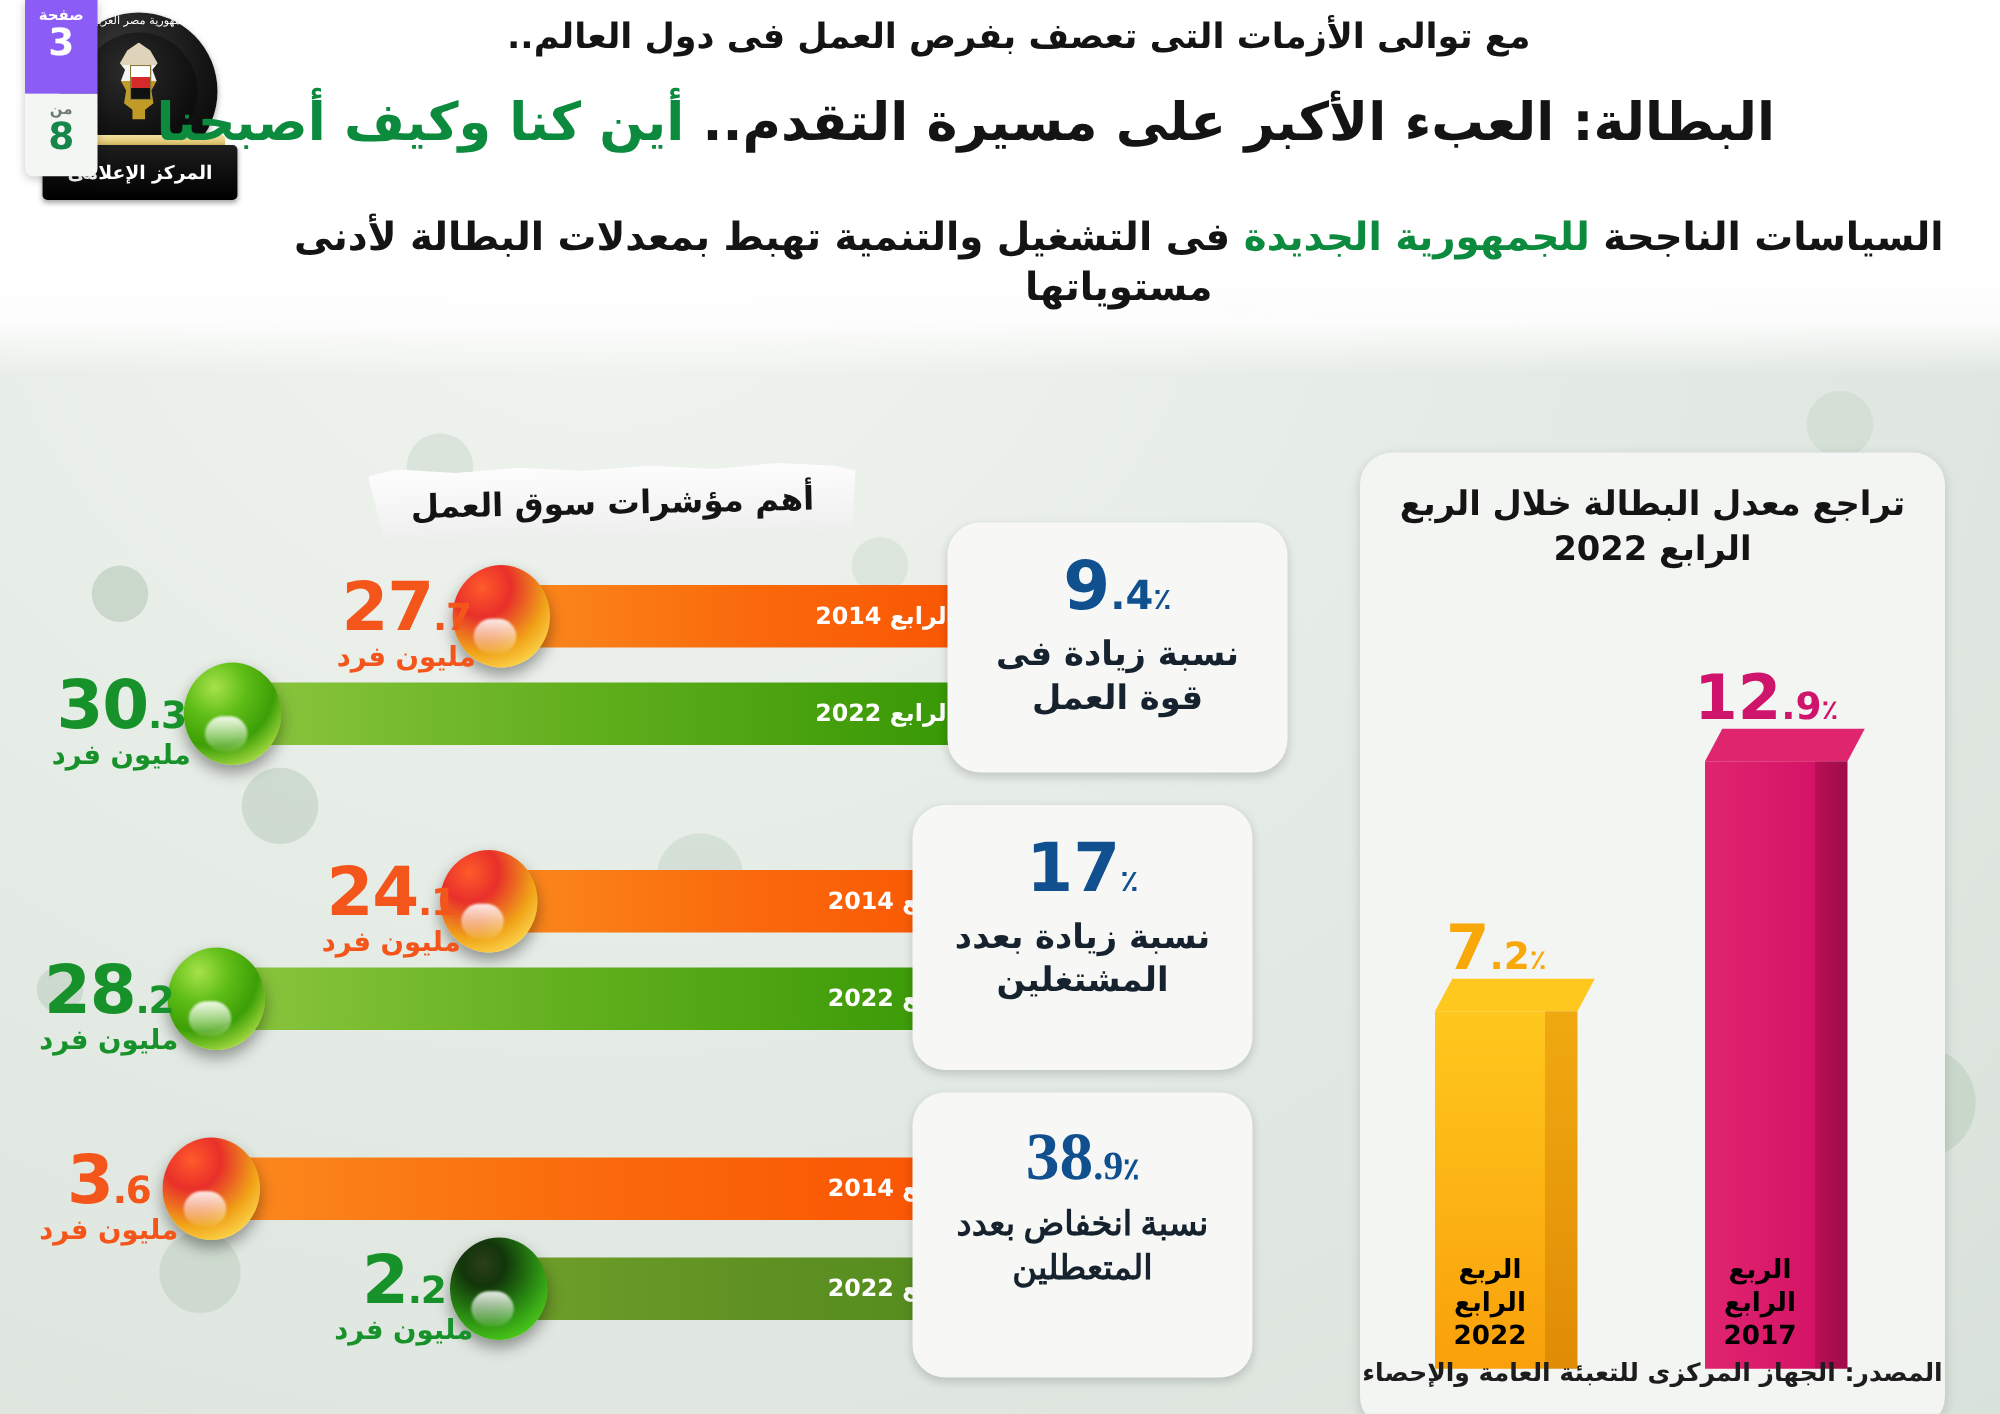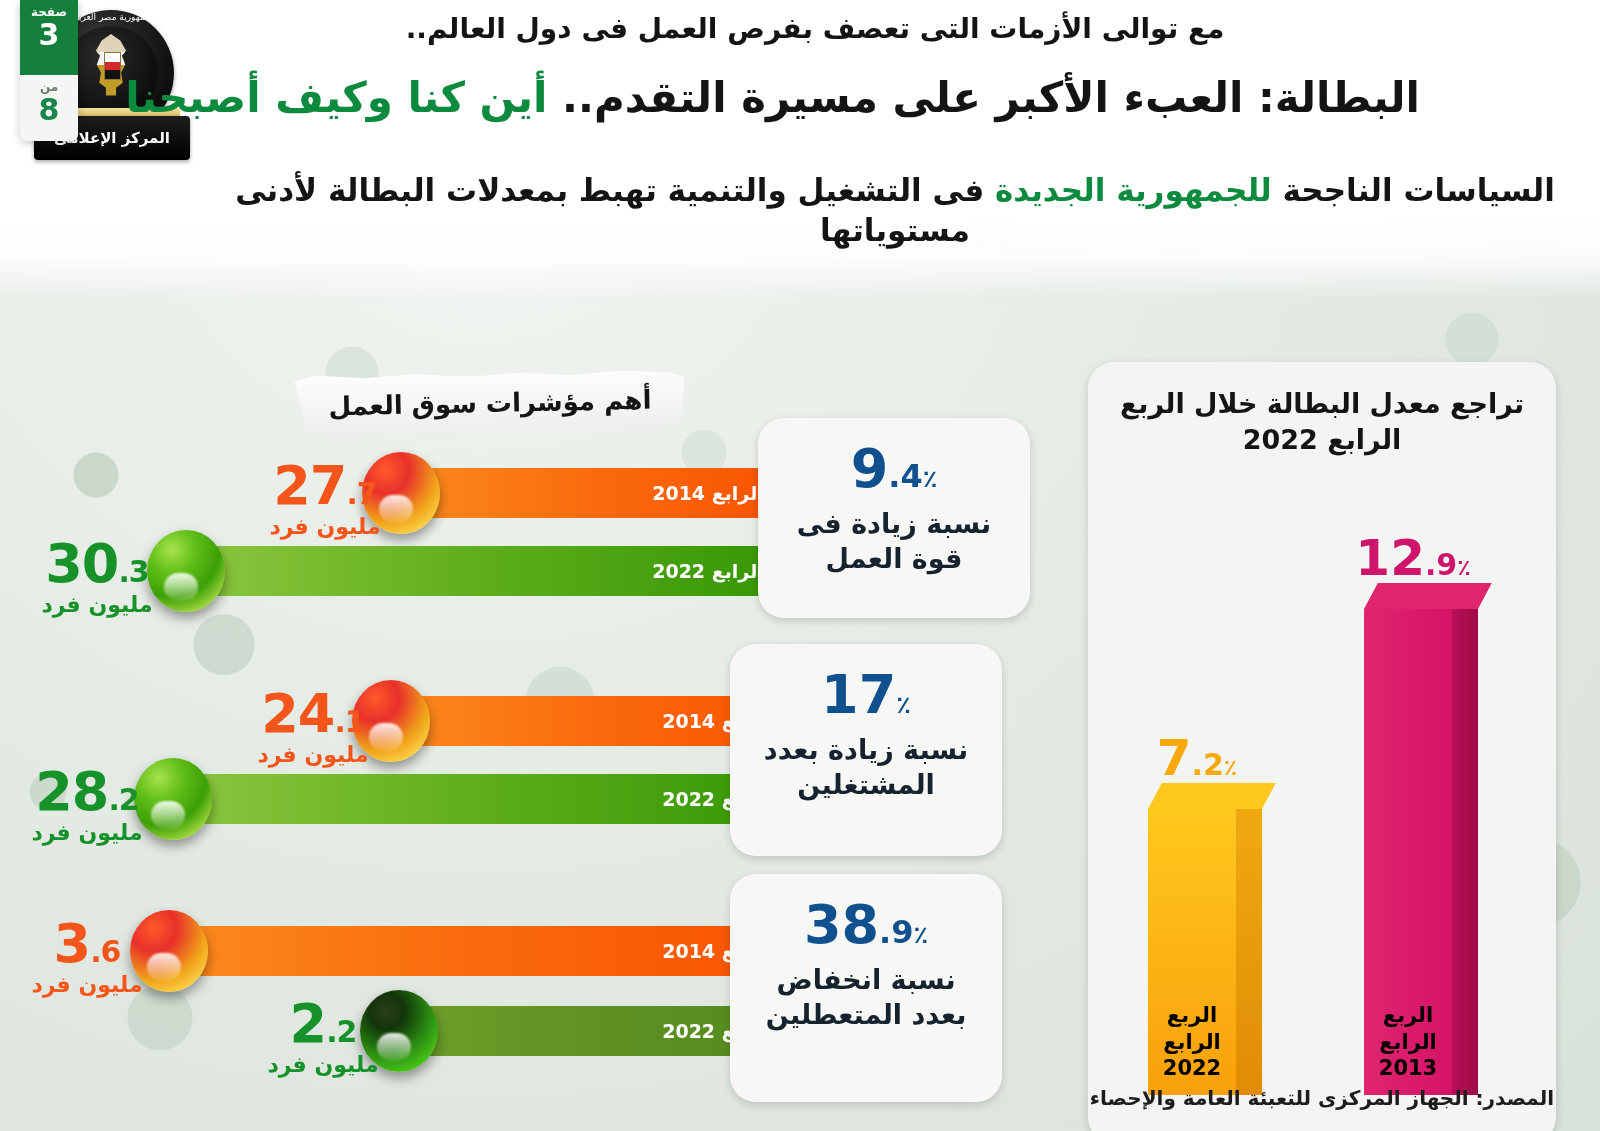--- a/index.html
+++ b/index.html
@@ -110,21 +110,21 @@
   }
   .subline .g{color:#0c8a3e;}
 
   
   .pagebadge{
     position:absolute;left:20px;top:0;width:58px;height:148px;
     filter:drop-shadow(0 2px 4px rgba(0,0,0,.22));
   }
   .pagebadge .top{
     position:absolute;left:0;top:0;width:58px;height:75px;
-    background:#15803d;color:#fff;text-align:center;
+    background:#8b5cf6;color:#fff;text-align:center;
   }
   .pagebadge .bot{
     position:absolute;left:0;top:75px;width:58px;height:66px;
     background:#f4f6f3;color:#17864a;text-align:center;
     border-radius:0 0 6px 6px;
   }
   .pagebadge .lbl{display:block;font-size:12px;font-weight:700;padding-top:6px;line-height:1.1;}
   .pagebadge .num{display:block;font-size:30px;font-weight:700;line-height:1.05;}
   .pagebadge .bot .lbl{color:#6c7a70;}
 
@@ -361,35 +361,35 @@
         <span class="bartxt">الربع الرابع 2022</span>
       </div>
       <div class="knob darkgreen" style="left:-18px;"></div>
     </div>
     <div class="valbox g" style="left:248px;top:80px;">
       <div class="num"><span>2</span><span class="dec">.2</span></div>
       <div class="unit">مليون فرد</div>
     </div>
   </div>
 
-  <div class="card" style="left:730px;top:874px;height:228px;">
+  <div class="card" style="left:730px;top:874px;height:228px;font-family:Liberation Serif, serif;">
     <div class="pct"><span>38</span><span class="dec">.9</span><span class="sym">٪</span></div>
     <div class="desc">نسبة انخفاض بعدد المتعطلين</div>
   </div>
 
   <div class="panel">
     <div class="ptitle">تراجع معدل البطالة خلال الربع الرابع 2022</div>
 
     <div class="col" style="left:276px;height:500px;">
       <div class="top" style="bottom:486px;background:#e0256f;transform:skewX(-28deg);transform-origin:bottom left;"></div>
       <div class="front" style="height:486px;background:linear-gradient(90deg,#e0256f 0%,#d41366 100%);"></div>
       <div class="side" style="height:486px;background:linear-gradient(90deg,#b80f56 0%,#9e0c49 100%);"></div>
       <div class="clabel">
         <span>الربع الرابع</span><br>
-        <span>2013</span>
+        <span>2017</span>
       </div>
       <div class="cval" style="bottom:512px;color:#cf156b;"><span>12</span><span class="dec">.9</span><span class="sym">٪</span></div>
     </div>
 
     <div class="col" style="left:60px;height:300px;">
       <div class="top" style="bottom:286px;background:#ffc81e;transform:skewX(-28deg);transform-origin:bottom left;"></div>
       <div class="front" style="height:286px;background:linear-gradient(180deg,#ffc81e 0%,#f9a00a 100%);"></div>
       <div class="side" style="height:286px;background:linear-gradient(180deg,#f0a910 0%,#e08c06 100%);"></div>
       <div class="clabel">
         <span>الربع الرابع</span><br>

